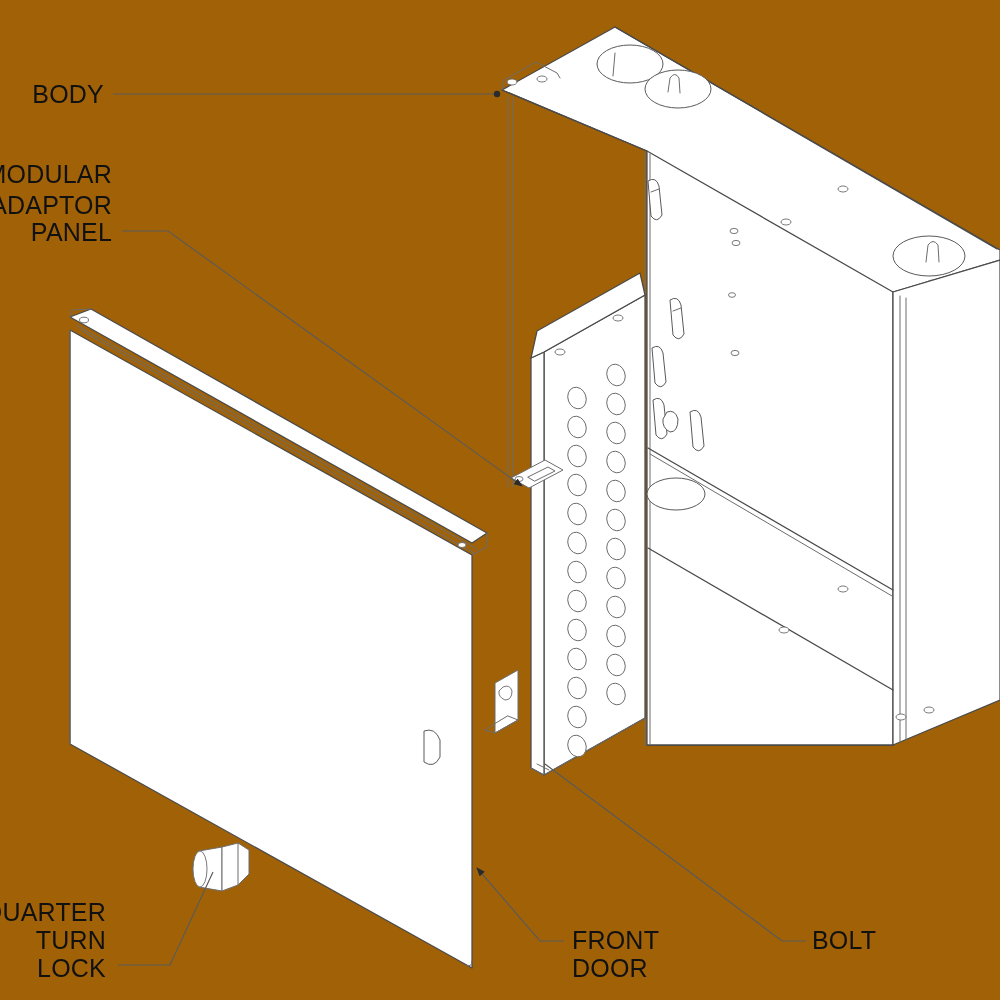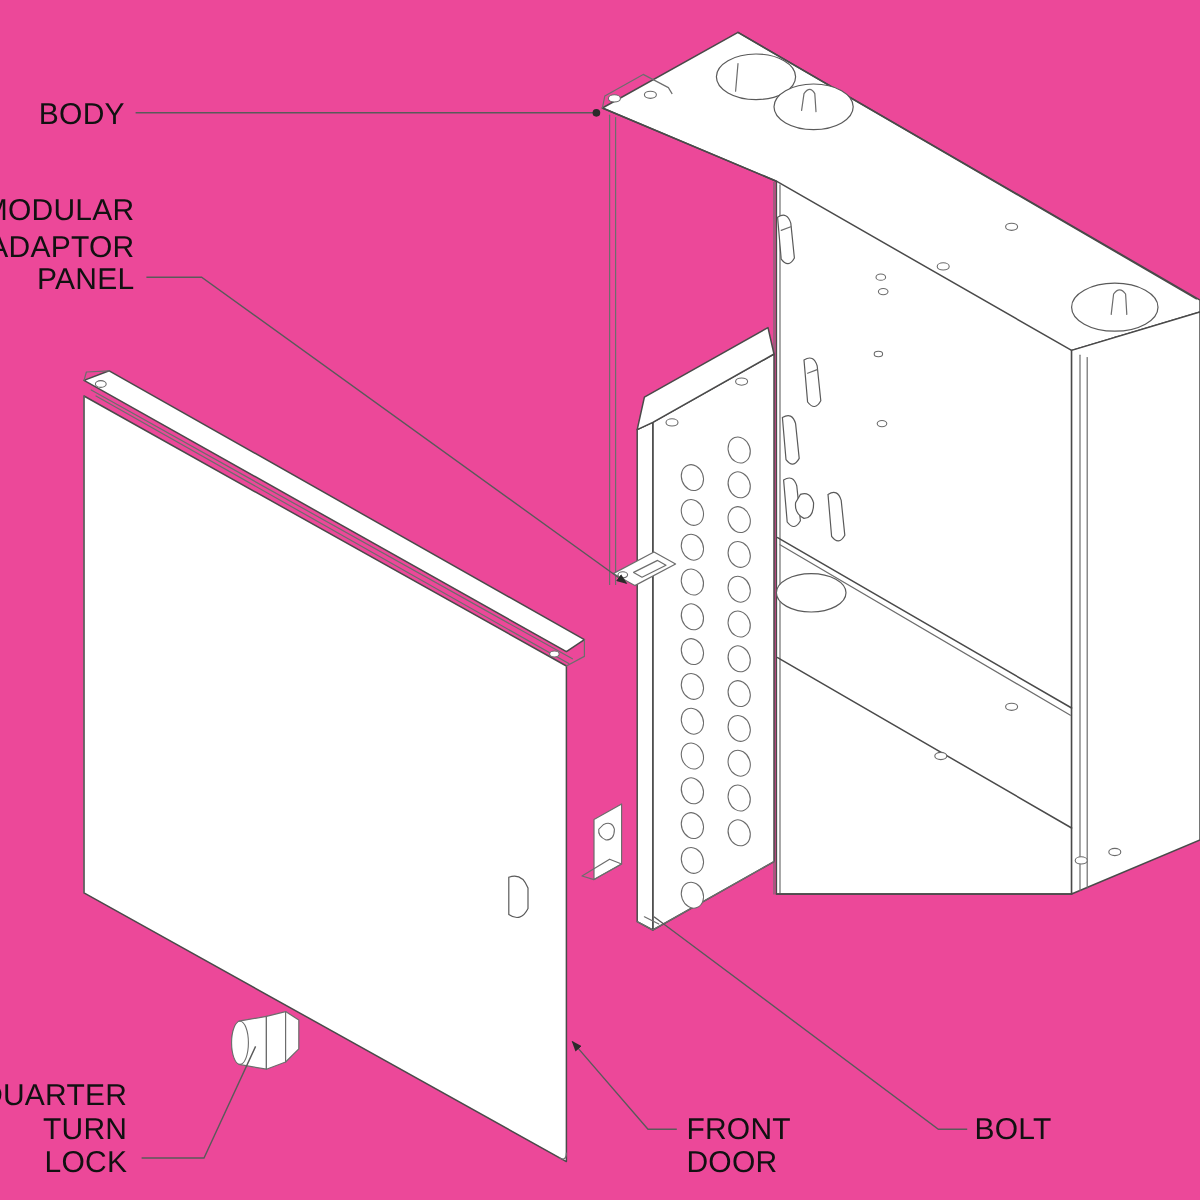--- a/index.html
+++ b/index.html
@@ -11,21 +11,21 @@
   body {
     width: 1000px;
     height: 1000px;
     overflow: hidden;
     font-family: "Liberation Sans", sans-serif;
   }
   #diagram-root {
     position: relative;
     width: 1000px;
     height: 1000px;
-    background: #ec4899;
+    background: #a16207;
   }
   svg#drawing {
     position: absolute;
     left: 0;
     top: 0;
     width: 1000px;
     height: 1000px;
     display: block;
   }
   

